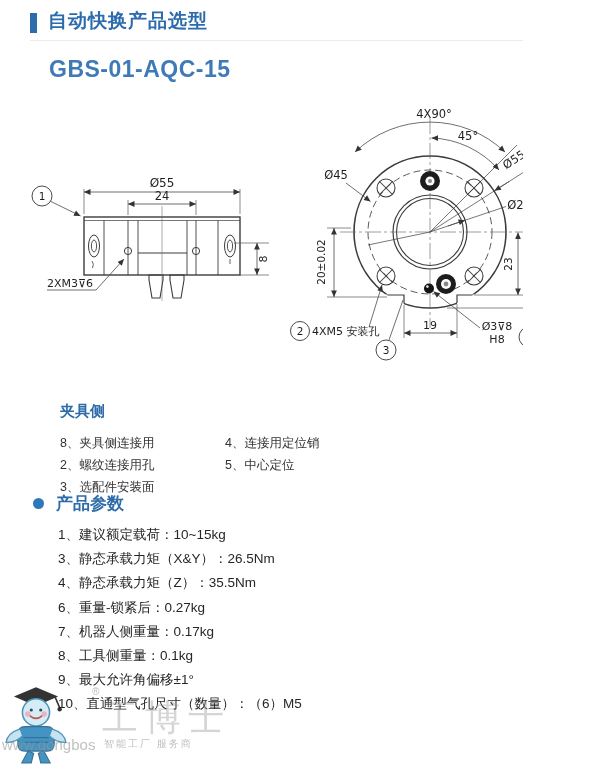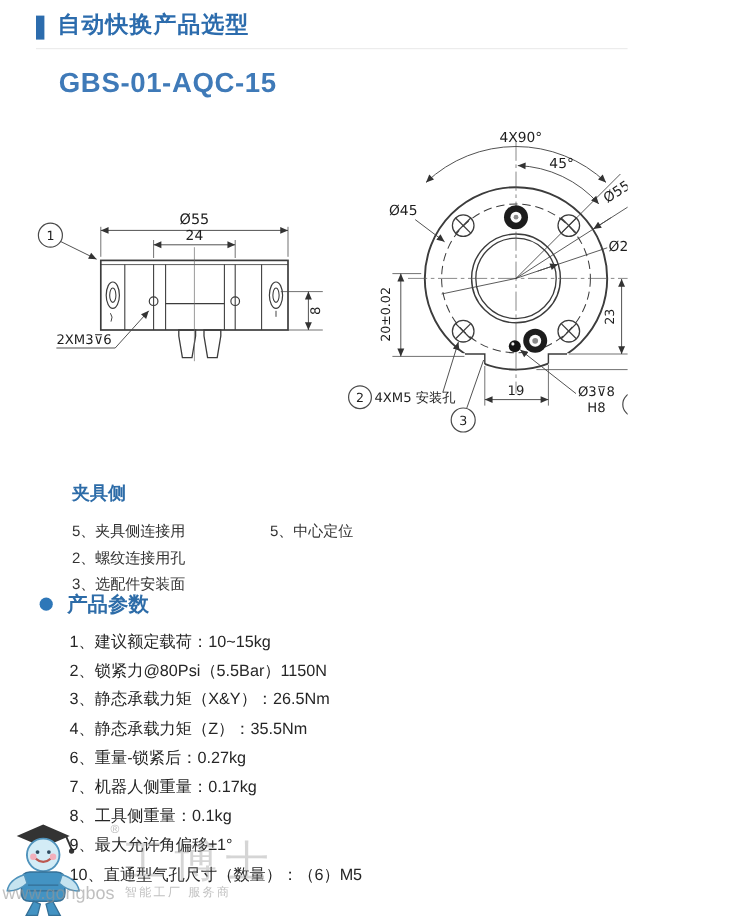--- a/index.html
+++ b/index.html
@@ -223,38 +223,38 @@
     <text x="386" y="266" font-size="10.5" text-anchor="middle">3</text>
     <text x="497" y="242" font-size="11" text-anchor="middle">Ø3⊽8</text>
     <text x="497" y="255" font-size="11" text-anchor="middle">H8</text>
     <text x="529" y="253" font-size="10.5" text-anchor="middle">4</text>
   </svg>
 
   <div class="clamp">
     <p class="clamp-h">夹具侧</p>
     <div class="clamp-cols">
       <ul class="clamp-col c1">
-        <li>5、夹具侧连接用</li>
+        <li>8、夹具侧连接用</li>
         <li>2、螺纹连接用孔</li>
         <li>3、选配件安装面</li>
       </ul>
       <ul class="clamp-col">
+        <li>4、连接用定位销</li>
         <li>5、中心定位</li>
       </ul>
     </div>
   </div>
 
   <div class="params">
     <div class="params-head">
       <span class="params-dot"></span>
       <p class="params-h">产品参数</p>
     </div>
     <ul class="params-list">
       <li>1、建议额定载荷：10~15kg</li>
-      <li>2、锁紧力@80Psi（5.5Bar）1150N</li>
       <li>3、静态承载力矩（X&amp;Y）：26.5Nm</li>
       <li>4、静态承载力矩（Z）：35.5Nm</li>
       <li>6、重量-锁紧后：0.27kg</li>
       <li>7、机器人侧重量：0.17kg</li>
       <li>8、工具侧重量：0.1kg</li>
       <li>9、最大允许角偏移±1°</li>
       <li>10、直通型气孔尺寸（数量）：（6）M5</li>
     </ul>
   </div>
 

